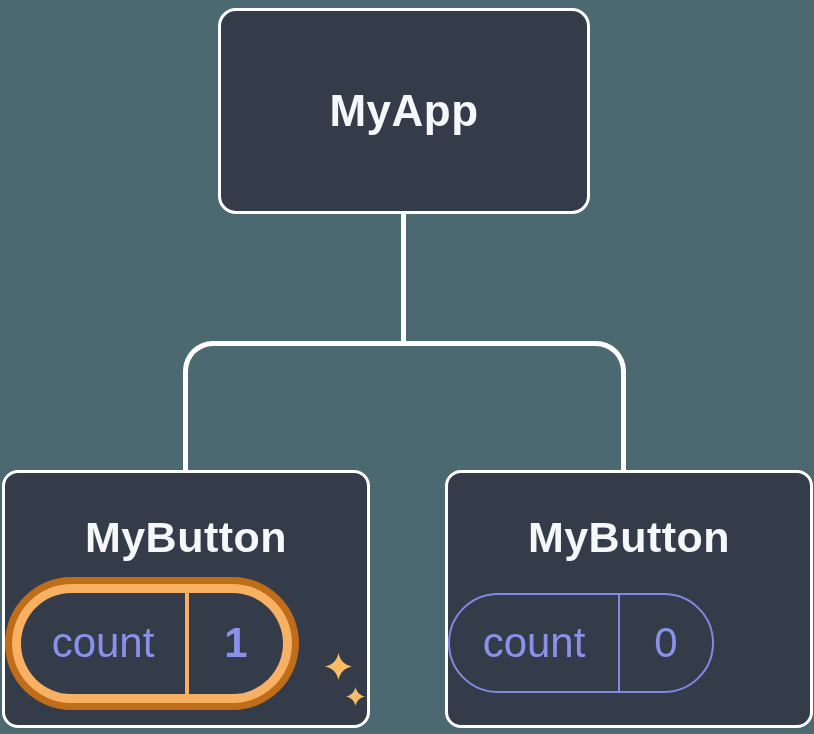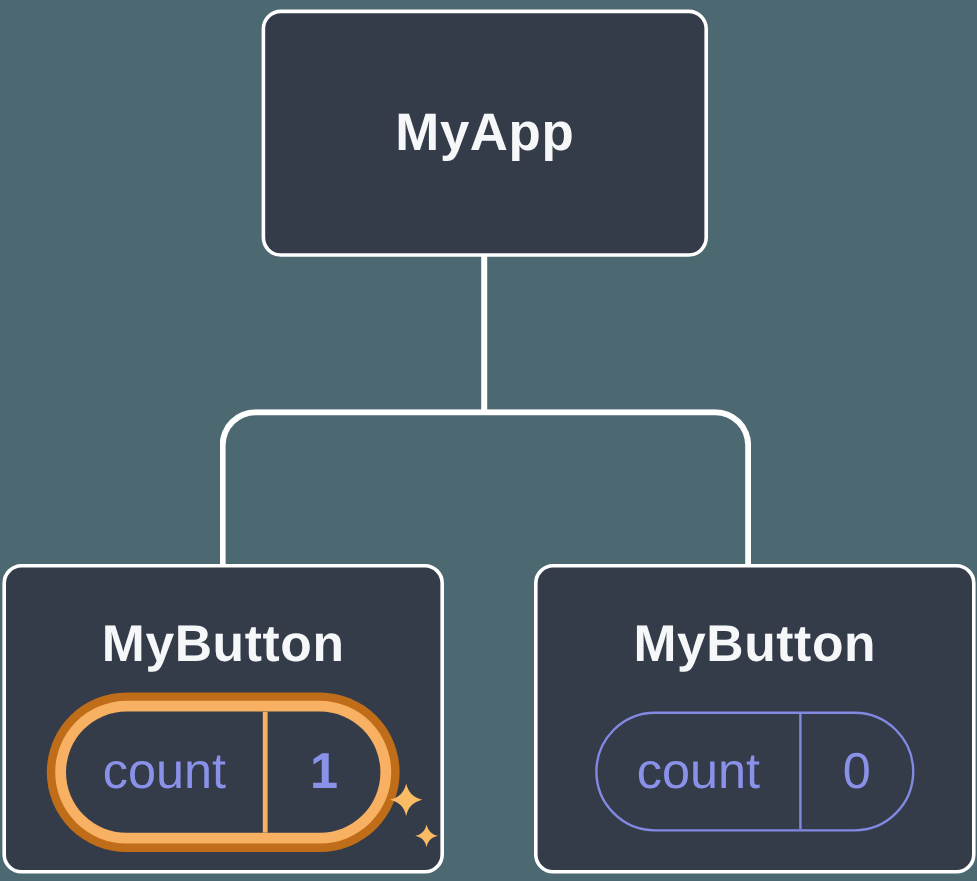--- a/index.html
+++ b/index.html
@@ -20,35 +20,36 @@
     border-radius: 16px;
     box-sizing: border-box;
     display: flex;
     flex-direction: column;
     align-items: center;
   }
   .root-node {
     left: 218px; top: 8px;
     width: 372px; height: 206px;
     justify-content: center;
+    border-radius: 18px;
   }
   .node-label {
     color: #f6f7f9;
     font-weight: bold;
     letter-spacing: 0.5px;
   }
   .root-node .node-label { font-size: 44px; }
 
   .child-node { top: 470px; width: 368px; height: 258px; }
   .child-left  { left: 2px; }
   .child-right { left: 445px; }
   .child-node .node-label { margin-top: 40px; font-size: 43px; line-height: 48px; }
   .pill-area {
     flex: 1; width: 100%;
-    display: flex; align-items: center; justify-content: center;
+    display: flex; align-items: center; justify-content: flex-start;
     position: relative;
   }
 
   
   .connector-stem {
     position: absolute;
     left: 401px; top: 212px;
     width: 5px; height: 131px;
     background: #ffffff;
   }

